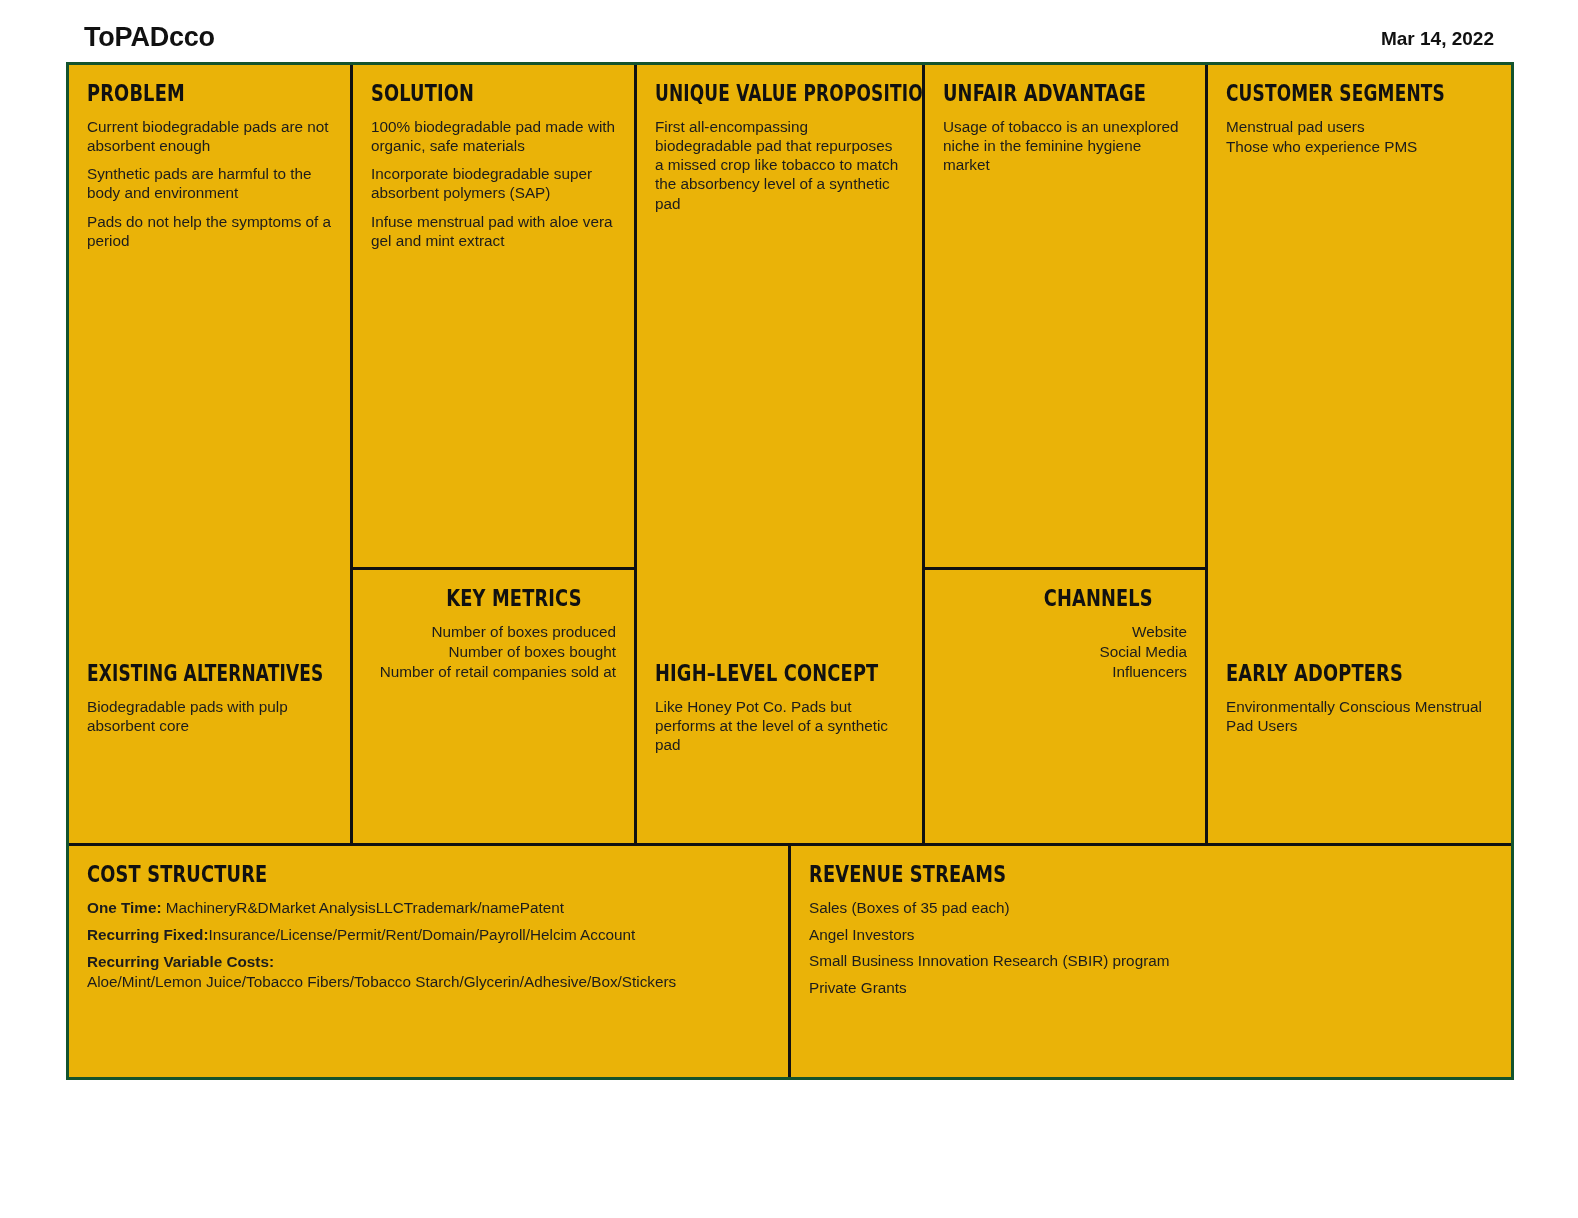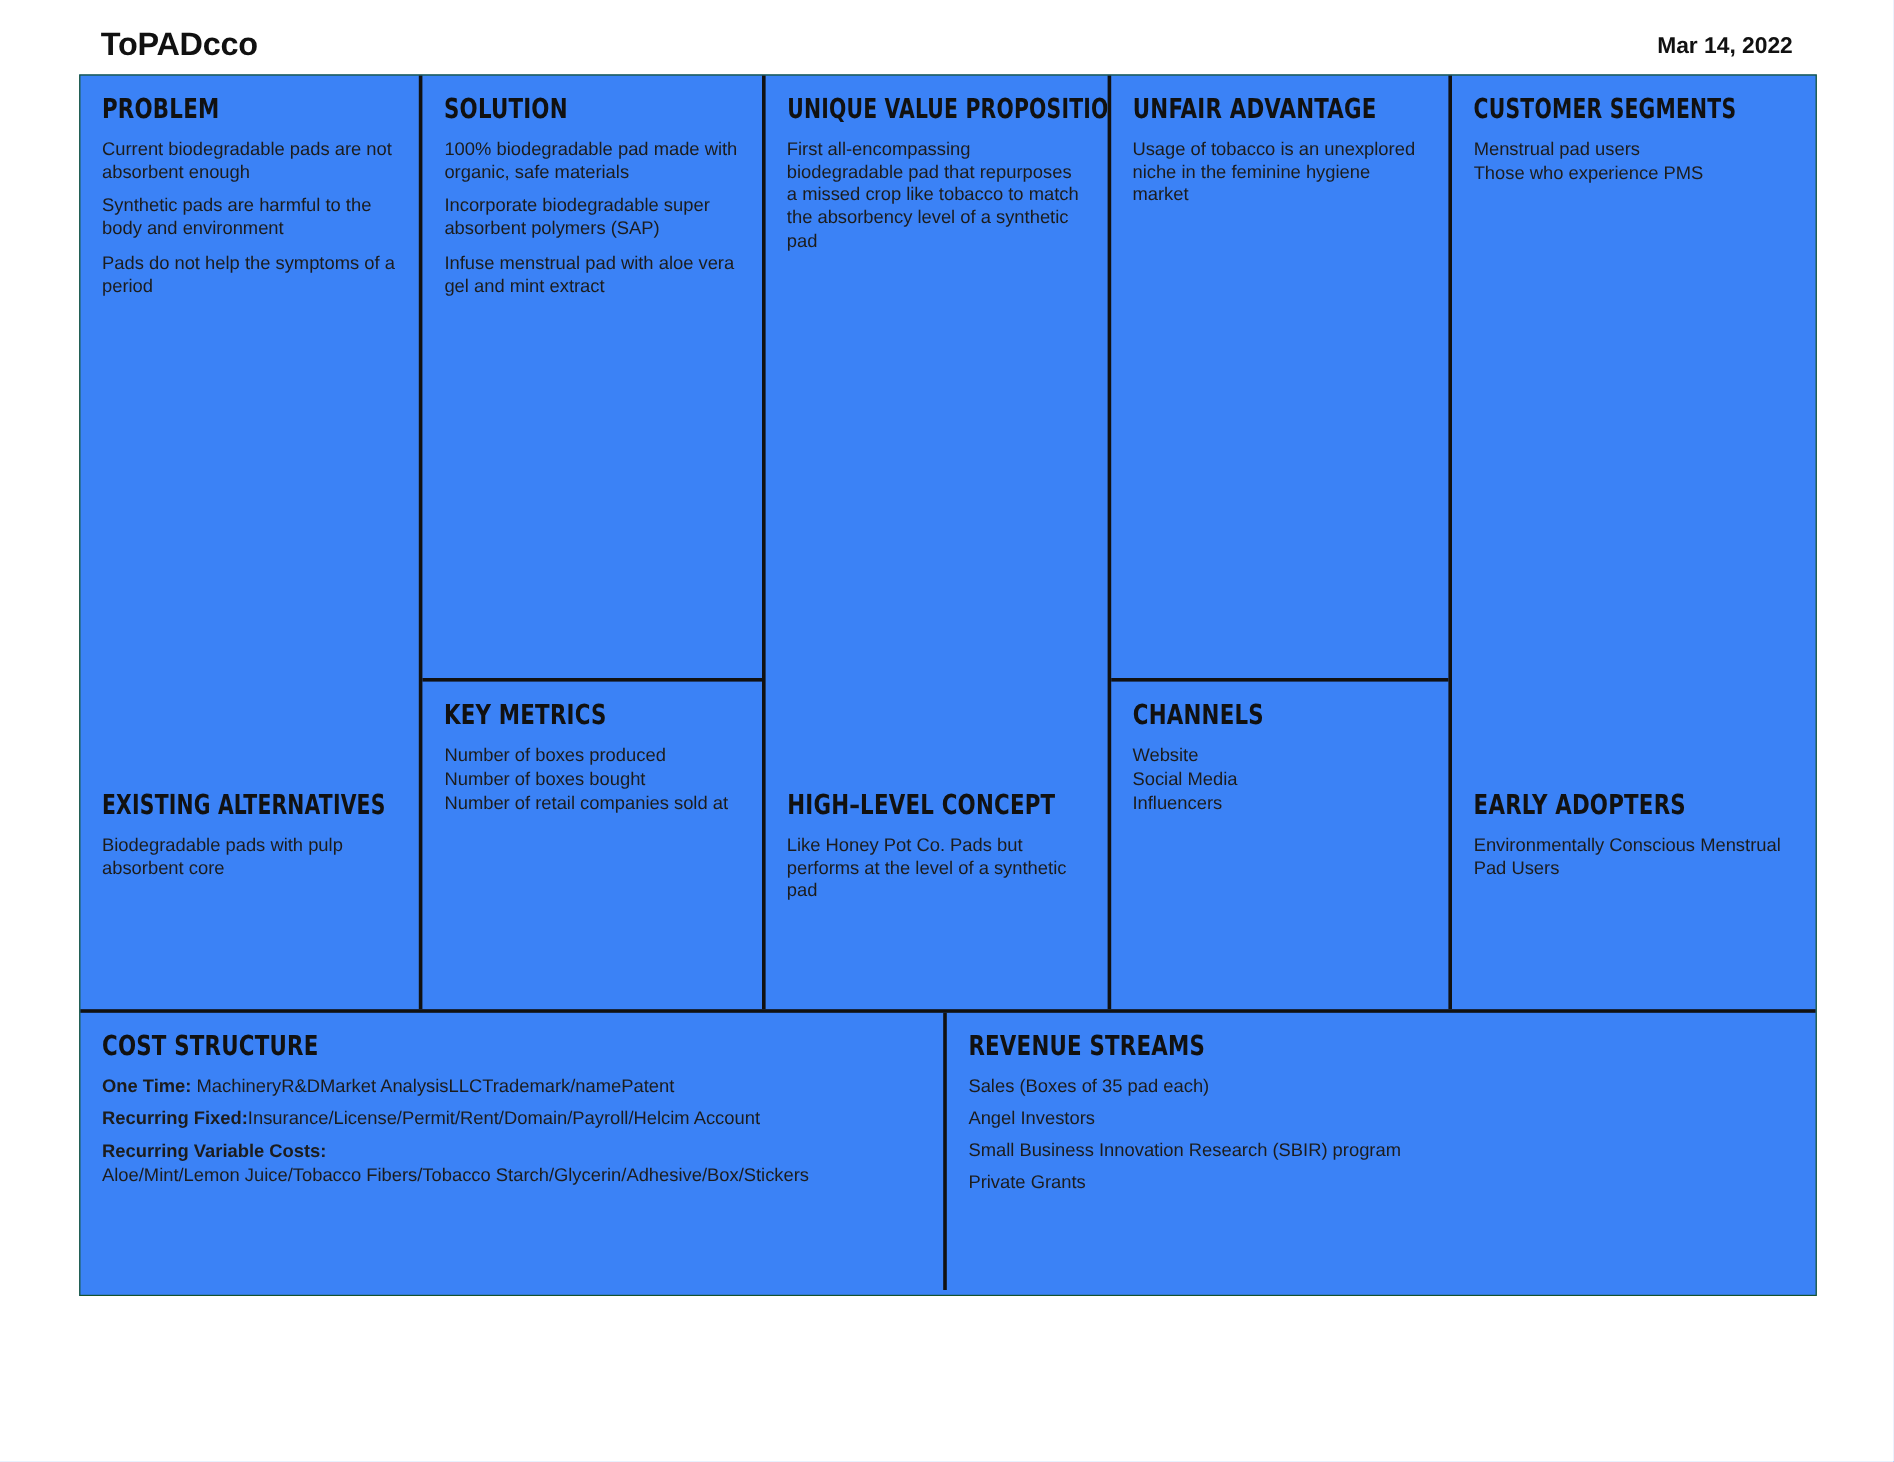--- a/index.html
+++ b/index.html
@@ -38,22 +38,22 @@
     font-size: 19px;
     font-weight: 700;
     color: #111;
   }
 
   
   .canvas {
     position: absolute;
     left: 66px; top: 62px;
     width: 1448px; height: 1018px;
-    border: 1px solid #14532d;
-    background: #3b82f6;
+    border: 3px solid #14532d;
+    background: #eab308;
   }
 
   
   .upper {
     position: absolute;
     left: 0; top: 0;
     width: 100%;
     height: 778px;
     display: flex;
   }
@@ -70,21 +70,21 @@
   .col-3 { width: 288px; }
   .col-4 { width: 288px; }
   .col-5 { flex: 1 1 auto; align-items: center; }
 
   .cell {
     position: relative;
     padding: 16px 18px 10px 18px;
     overflow: hidden;
   }
   .cell-top { flex: 0 0 auto; }
-  .cell-grow { flex: 1 1 auto; }
+  .cell-grow { flex: 1 1 auto; text-align: right; }
   .divider-top { border-top: 3px solid #111; }
 
   
   .col-1 .cell-bottom-free,
   .col-3 .cell-bottom-free,
   .col-5 .cell-bottom-free {
     position: absolute;
     left: 0; right: 0;
     top: 580px;
     padding: 16px 18px 10px 18px;

